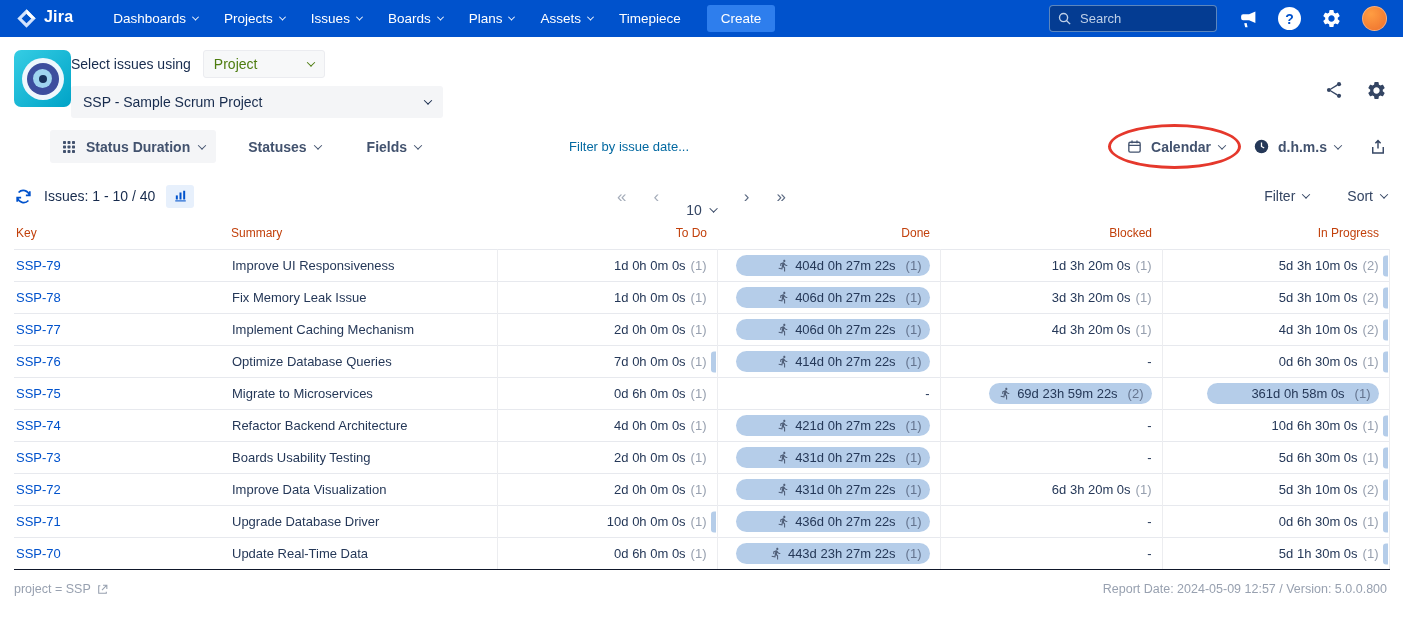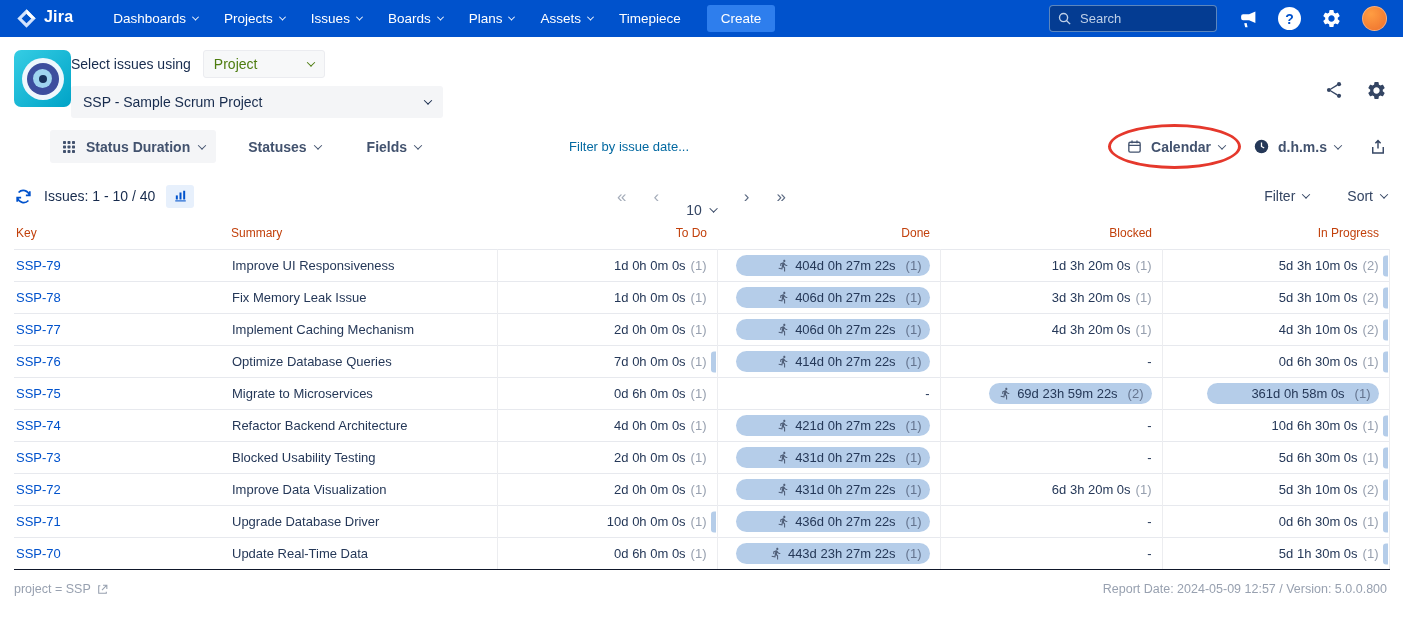--- a/index.html
+++ b/index.html
@@ -485,21 +485,21 @@
               <path d="M13.49 5.48c1.1 0 2-.9 2-2s-.9-2-2-2-2 .9-2 2 .9 2 2 2zm-3.6 13.9l1-4.4 2.1 2v6h2v-7.5l-2.1-2 .6-3c1.3 1.5 3.3 2.5 5.5 2.5v-2c-1.9 0-3.5-1-4.3-2.4l-1-1.6c-.4-.6-1-1-1.7-1-.3 0-.5.1-.8.1l-5.2 2.2v4.7h2v-3.4l1.8-.7-1.6 8.1-4.9-1-.4 2 7 1.4z"></path>
             </svg>
             <span class="dur">421d 0h 27m 22s</span>
             <span class="cnt">(1)</span>
           </span></td>
         <td class="c-dur c-blocked b-r"><span class="dash">-</span></td>
         <td class="c-dur c-ip b-r"><span class="dur">10d 6h 30m 0s</span><span class="cnt">(1)</span><span class="sliver"></span></td>
       </tr>
       <tr>
         <td class="c-key"><a href="#">SSP-73</a></td>
-        <td class="c-sum b-r">Blocked Usability Testing</td>
+        <td class="c-sum b-r">Boards Usability Testing</td>
         <td class="c-dur c-todo b-r"><span class="dur">2d 0h 0m 0s</span><span class="cnt">(1)</span></td>
         <td class="c-dur c-done b-r"><span class="pill">
             <svg class="run" viewBox="0 0 24 24">
               <path d="M13.49 5.48c1.1 0 2-.9 2-2s-.9-2-2-2-2 .9-2 2 .9 2 2 2zm-3.6 13.9l1-4.4 2.1 2v6h2v-7.5l-2.1-2 .6-3c1.3 1.5 3.3 2.5 5.5 2.5v-2c-1.9 0-3.5-1-4.3-2.4l-1-1.6c-.4-.6-1-1-1.7-1-.3 0-.5.1-.8.1l-5.2 2.2v4.7h2v-3.4l1.8-.7-1.6 8.1-4.9-1-.4 2 7 1.4z"></path>
             </svg>
             <span class="dur">431d 0h 27m 22s</span>
             <span class="cnt">(1)</span>
           </span></td>
         <td class="c-dur c-blocked b-r"><span class="dash">-</span></td>
         <td class="c-dur c-ip b-r"><span class="dur">5d 6h 30m 0s</span><span class="cnt">(1)</span><span class="sliver"></span></td>

